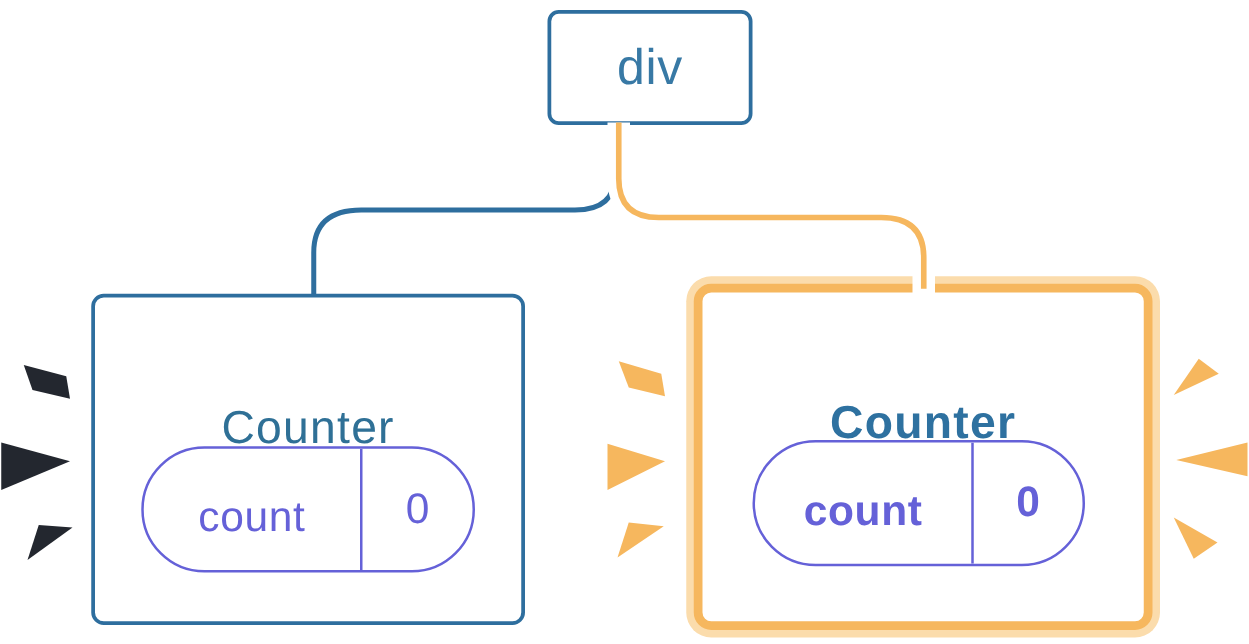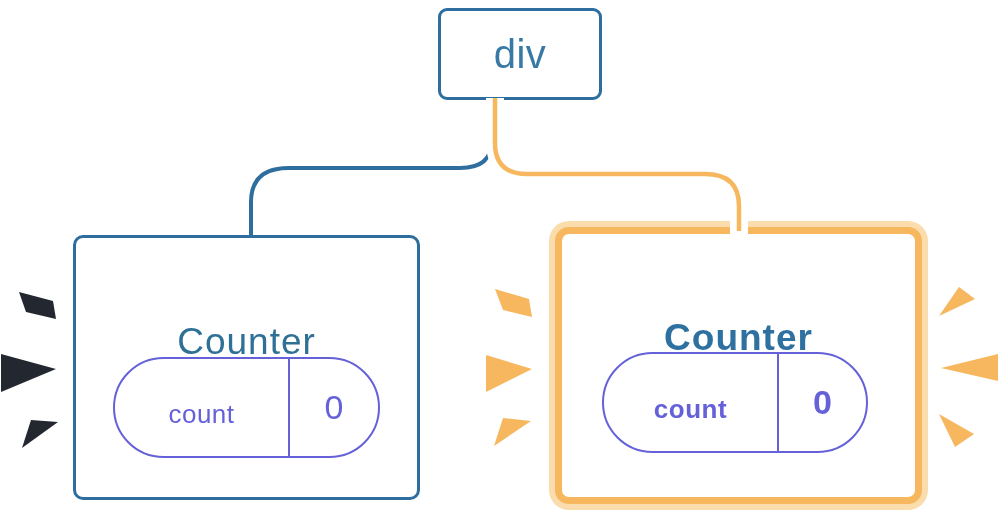--- a/index.html
+++ b/index.html
@@ -58,21 +58,21 @@
     background: #fff;
     border: 2.5px solid var(--purple);
     border-radius: 53px;
     overflow: hidden;
   }
   .pill-left  { left: 37px; top: 119px; width: 267px; height: 101px; }
   .pill-right { left: 40px; top: 118px; width: 266px; height: 101px; }
   .pill .key {
     width: 173px;
     display: flex; align-items: center; justify-content: center;
-    font-size: 26px; color: var(--purple); letter-spacing: 0.5px; margin-top: 13px;
+    font-size: 34px; color: var(--purple); letter-spacing: 0.5px; margin-top: 13px;
   }
   .pill .val {
     flex: 1;
     border-left: 2.5px solid var(--purple);
     display: flex; align-items: center; justify-content: center;
     font-size: 34px; color: var(--purple);
   }
   .pill-right .key, .pill-right .val { font-weight: bold; }
 </style>
 </head>

